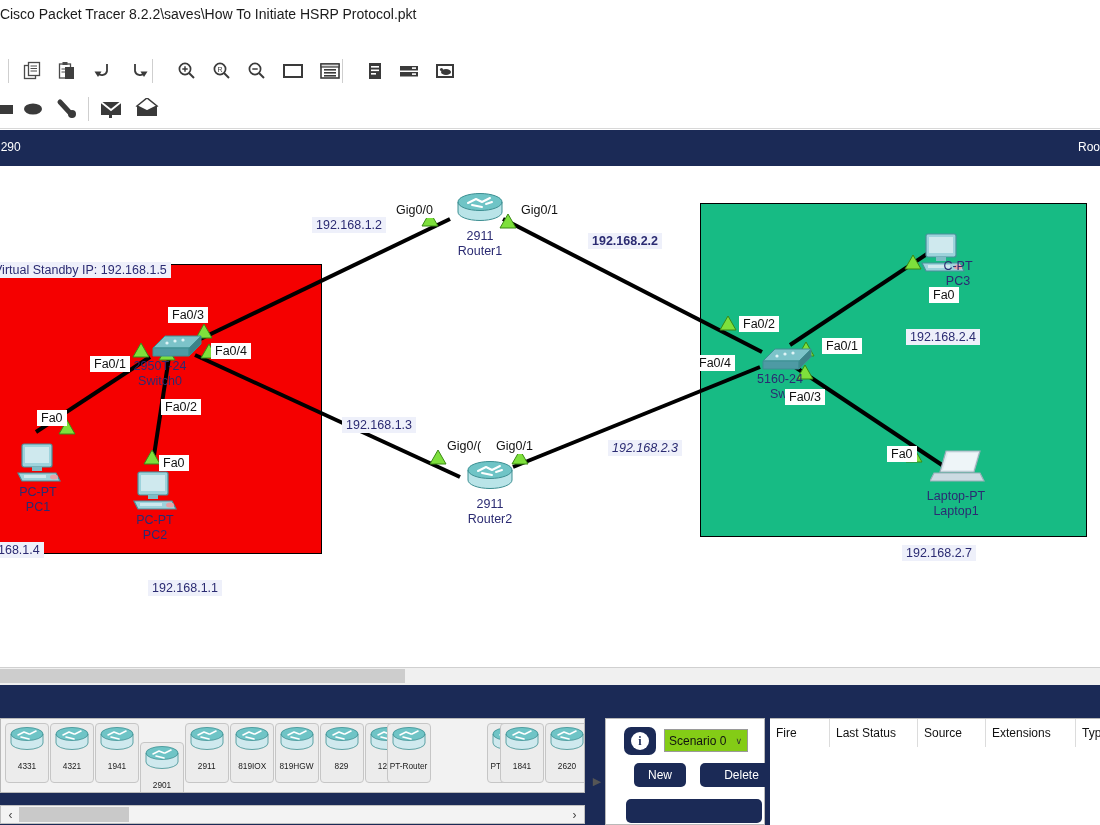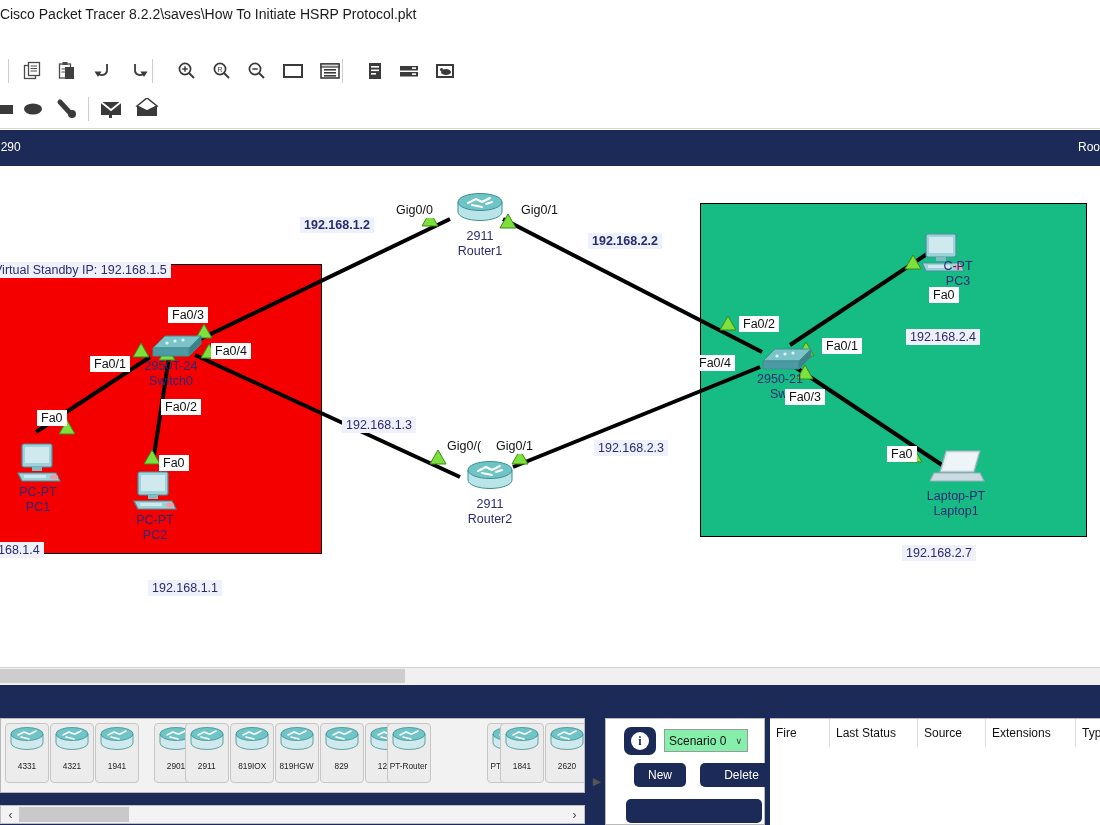--- a/index.html
+++ b/index.html
@@ -126,21 +126,21 @@
     position:absolute;left:18px;top:8px;width:32px;height:28px;border-radius:7px;
     background:#1b2a56;display:flex;align-items:center;justify-content:center;
   }
   .circbtn .dot{
     width:18px;height:18px;border-radius:50%;background:#fff;color:#1b2a56;
     font-size:12px;font-weight:bold;display:flex;align-items:center;justify-content:center;
     font-family:"Liberation Serif",serif;
   }
   .scen{
     position:absolute;left:58px;top:10px;width:84px;height:23px;
-    border:1px solid #9a9a9a;background:#86efac;box-sizing:border-box;
+    border:1px solid #9a9a9a;background:#84cc16;box-sizing:border-box;
     font-size:12px;color:#111;display:flex;align-items:center;padding-left:4px;
   }
   .scen .cv{position:absolute;right:5px;top:6px;font-size:9px;color:#333;}
   .pbtn{
     position:absolute;height:24px;border-radius:5px;background:#1b2a56;color:#fff;
     font-size:12px;display:flex;align-items:center;justify-content:center;
   }
 
   
   .pdutable{
@@ -353,34 +353,34 @@
           <div>Router2</div>
         </div>
         <div class="node" style="left: 145px; top: 163px;"><svg width="58" height="30" viewBox="0 0 58 30">
             <polygon points="8,18 20,6 56,6 44,18" fill="#7cc3c9" stroke="#3d8f92" stroke-width="1"></polygon>
             <polygon points="8,18 44,18 44,26 8,26" fill="#4e9aa4" stroke="#3d8f92" stroke-width="1"></polygon>
             <polygon points="44,18 56,6 56,14 44,26" fill="#3d8289" stroke="#3d8f92" stroke-width="1"></polygon>
             <circle cx="22" cy="13" r="1.6" fill="#dff4f6"></circle>
             <circle cx="30" cy="11" r="1.6" fill="#dff4f6"></circle>
             <circle cx="38" cy="10" r="1.6" fill="#dff4f6"></circle>
           </svg></div>
-        <div class="nodelabel" style="left: 143px; top: 192px; width: 80px; margin-left: -12px;">
+        <div class="nodelabel" style="left: 132px; top: 192px; width: 80px; margin-left: -12px;">
           <div>2950T-24</div>
           <div>Switch0</div>
         </div>
         <div class="node" style="left: 755px; top: 176px;"><svg width="58" height="30" viewBox="0 0 58 30">
             <polygon points="8,18 20,6 56,6 44,18" fill="#7cc3c9" stroke="#3d8f92" stroke-width="1"></polygon>
             <polygon points="8,18 44,18 44,26 8,26" fill="#4e9aa4" stroke="#3d8f92" stroke-width="1"></polygon>
             <polygon points="44,18 56,6 56,14 44,26" fill="#3d8289" stroke="#3d8f92" stroke-width="1"></polygon>
             <circle cx="22" cy="13" r="1.6" fill="#dff4f6"></circle>
             <circle cx="30" cy="11" r="1.6" fill="#dff4f6"></circle>
             <circle cx="38" cy="10" r="1.6" fill="#dff4f6"></circle>
           </svg></div>
         <div class="nodelabel" style="left: 752px; top: 205px; width: 80px; margin-left: -12px;">
-          <div>2950-21</div>
+          <div>5160-24</div>
           <div>Swi</div>
         </div>
         <div class="node" style="left: 14px; top: 275px;"><svg width="48" height="44" viewBox="0 0 48 44">
             <rect x="8" y="2" width="30" height="23" rx="2" fill="#9ed3dc" stroke="#4a8f99" stroke-width="1.2"></rect>
             <rect x="11" y="5" width="24" height="16" fill="#cfe9ee"></rect>
             <rect x="18" y="25" width="10" height="4" fill="#7fbcc6"></rect>
             <polygon points="4,31 42,31 46,39 8,39" fill="#9ed3dc" stroke="#4a8f99" stroke-width="1.2"></polygon>
             <rect x="10" y="33" width="22" height="3" fill="#cfe9ee"></rect>
             <ellipse cx="40" cy="35" rx="4" ry="2.5" fill="#e8a0a6"></ellipse>
           </svg></div>
@@ -435,24 +435,24 @@
         <div class="portlabel" style="left: 159px; top: 288px;">Fa0</div>
         <div class="portlabel" style="left: 739px; top: 149px;">Fa0/2</div>
         <div class="portlabel" style="left: 695px; top: 188px;">Fa0/4</div>
         <div class="portlabel" style="left: 822px; top: 171px;">Fa0/1</div>
         <div class="portlabel" style="left: 785px; top: 222px;">Fa0/3</div>
         <div class="portlabel" style="left: 929px; top: 120px;">Fa0</div>
         <div class="portlabel" style="left: 887px; top: 279px;">Fa0</div>
       </div>
     <div id="annots">
         <div class="iplabel" style="left: -10px; top: 95px;">Virtual Standby IP: 192.168.1.5</div>
-        <div class="iplabel" style="left: 300px; top: 50px; font-weight: bold;">192.168.1.2</div>
+        <div class="iplabel" style="left: 312px; top: 50px;">192.168.1.2</div>
         <div class="iplabel" style="left: 588px; top: 66px; font-weight: bold;">192.168.2.2</div>
         <div class="iplabel" style="left: 342px; top: 250px;">192.168.1.3</div>
-        <div class="iplabel" style="left: 594px; top: 273px;">192.168.2.3</div>
+        <div class="iplabel" style="left: 608px; top: 273px; font-style: italic;">192.168.2.3</div>
         <div class="iplabel" style="left: 906px; top: 162px;">192.168.2.4</div>
         <div class="iplabel" style="left: 902px; top: 378px;">192.168.2.7</div>
         <div class="iplabel" style="left: -6px; top: 375px;">168.1.4</div>
         <div class="iplabel" style="left: 148px; top: 413px;">192.168.1.1</div>
       </div>
   </div>
 
   <div class="ws-scroll">
     <div class="ws-thumb"></div>
   </div>
@@ -483,21 +483,21 @@
       <div class="dev" style="left: 94px;">
         <div><svg width="40" height="32" viewBox="0 0 40 32">
             <ellipse cx="20" cy="10" rx="16" ry="6.5" fill="#8fd6d6"></ellipse>
             <path d="M4 10 v9 a16 6.5 0 0 0 32 0 v-9" fill="#cfe9ee"></path>
             <ellipse cx="20" cy="10" rx="16" ry="6.5" fill="#6fc4c6" stroke="#3d8f92" stroke-width=".8"></ellipse>
             <path d="M11 11 l6-3 M17 8 l5 2 M23 10 l6-3 M14 13 l8 2" stroke="#fff" stroke-width="1.6" fill="none" stroke-linecap="round"></path>
             <path d="M4 10 v9 a16 6.5 0 0 0 32 0 v-9" fill="none" stroke="#3d8f92" stroke-width=".8"></path>
           </svg></div>
         <div class="devname">1941</div>
       </div>
-      <div class="dev" style="left: 153px;">
+      <div class="dev" style="left: 139px; margin-top: 19px;">
         <div><svg width="40" height="32" viewBox="0 0 40 32">
             <ellipse cx="20" cy="10" rx="16" ry="6.5" fill="#8fd6d6"></ellipse>
             <path d="M4 10 v9 a16 6.5 0 0 0 32 0 v-9" fill="#cfe9ee"></path>
             <ellipse cx="20" cy="10" rx="16" ry="6.5" fill="#6fc4c6" stroke="#3d8f92" stroke-width=".8"></ellipse>
             <path d="M11 11 l6-3 M17 8 l5 2 M23 10 l6-3 M14 13 l8 2" stroke="#fff" stroke-width="1.6" fill="none" stroke-linecap="round"></path>
             <path d="M4 10 v9 a16 6.5 0 0 0 32 0 v-9" fill="none" stroke="#3d8f92" stroke-width=".8"></path>
           </svg></div>
         <div class="devname">2901</div>
       </div>
       <div class="dev" style="left: 184px;">

